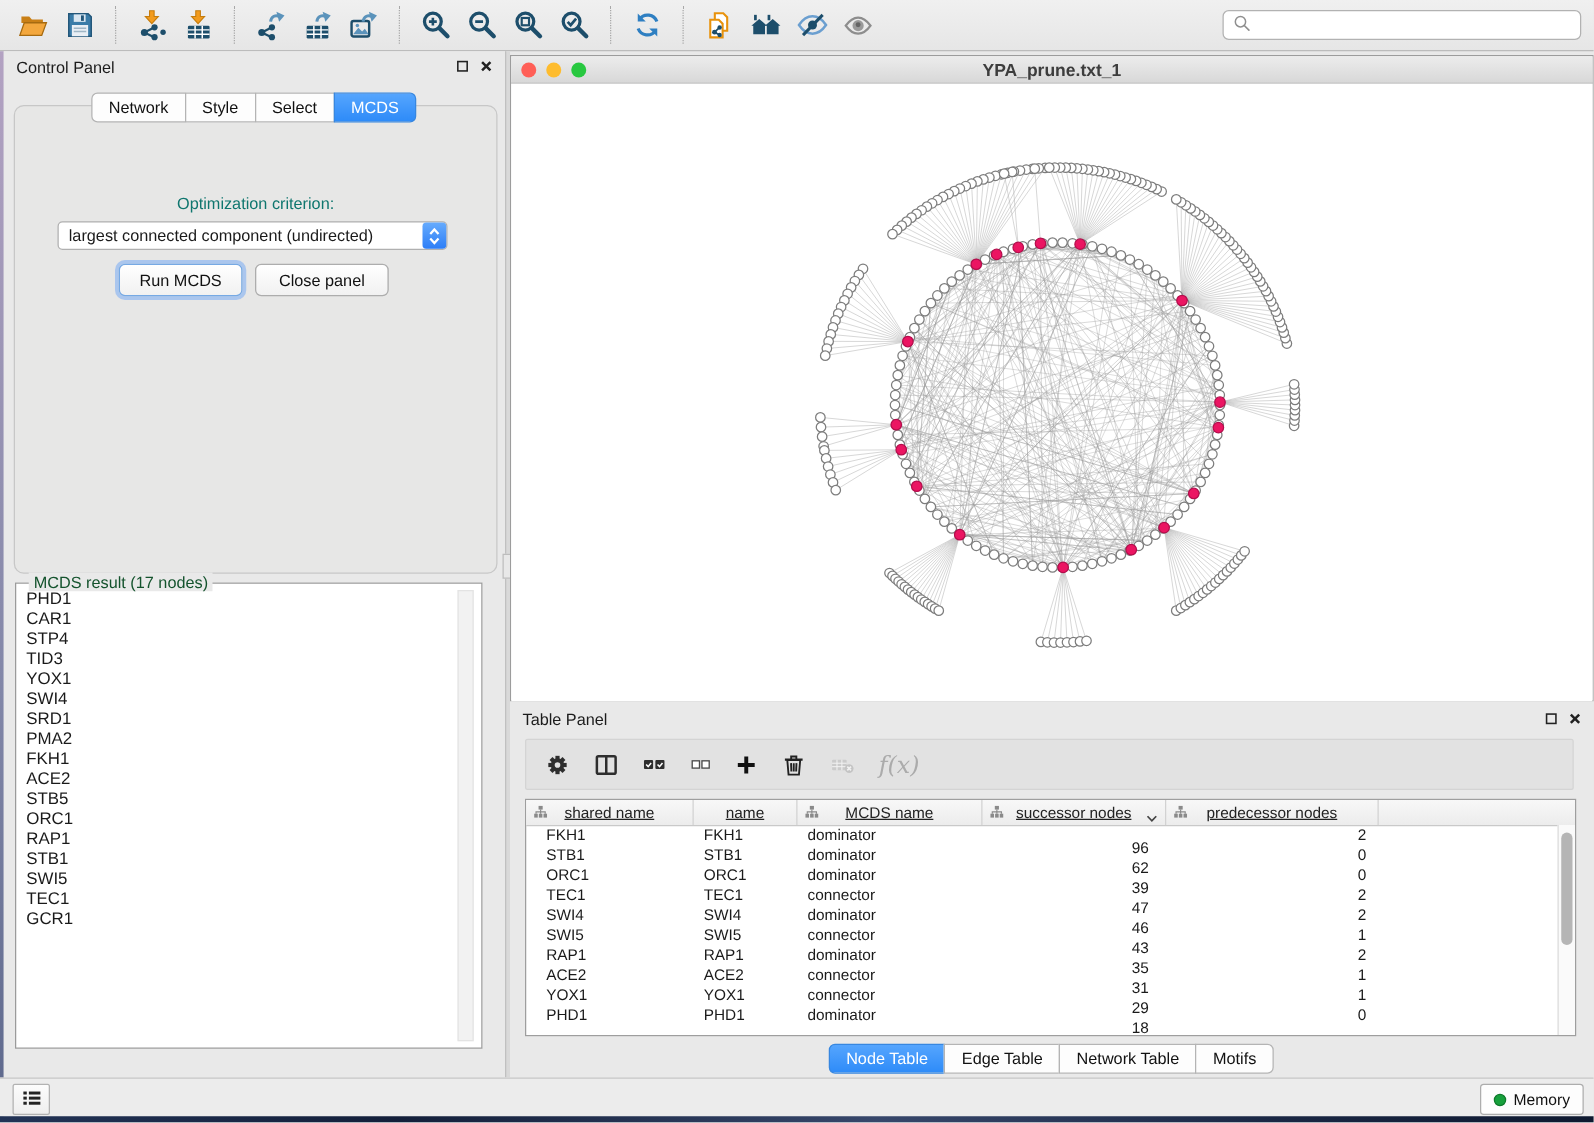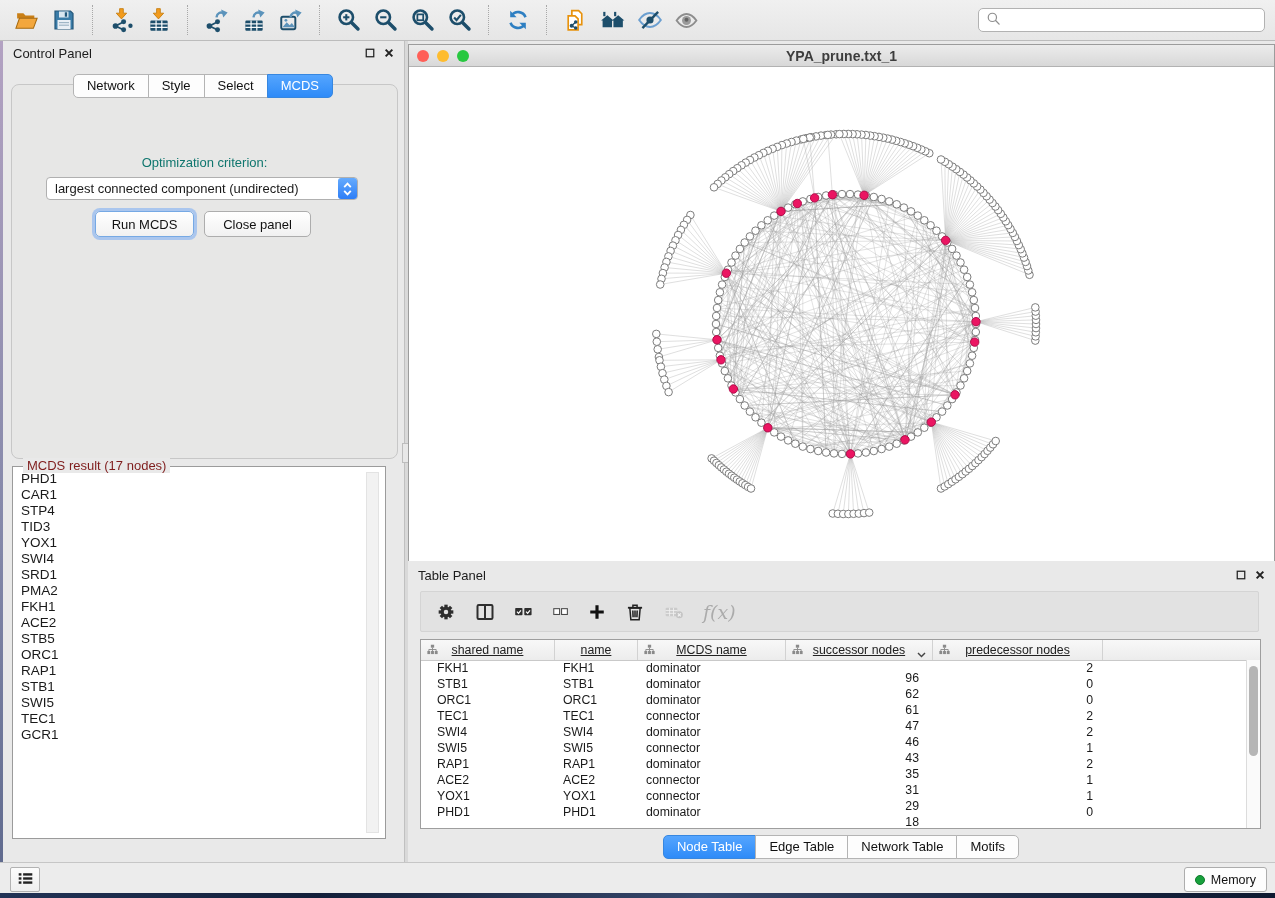--- a/index.html
+++ b/index.html
@@ -33,21 +33,21 @@
   .combo{position:absolute;left:34px;top:92px;width:312px;height:23px;background:#fff;border:1px solid #b0b0b0;
          border-radius:4px;display:flex;align-items:center;box-sizing:border-box;}
   .combo-text{flex:1;padding-left:8px;font-size:13px;white-space:nowrap;overflow:hidden;}
   .combo-step{width:19px;height:21px;margin-right:0px;border-radius:3px;background:linear-gradient(#66abfd,#2d7ef7);
               display:flex;align-items:center;justify-content:center;}
   .cp-btn{position:absolute;top:126px;height:24px;background:linear-gradient(#ffffff,#f1f1f1);border:1px solid #adadad;
           border-radius:5px;font-size:13px;display:flex;align-items:center;justify-content:center;color:#111;}
   .run-btn{left:83px;width:97px;border-color:#76a9e4;box-shadow:0 0 0 3px rgba(110,165,245,.5);}
   .close-btn{left:192px;width:105px;}
   .result-box{position:absolute;left:9px;top:425px;width:372px;height:371px;background:#fff;border:1px solid #9b9b9b;}
-  .result-legend{position:absolute;left:10px;top:-9px;background:#e9e9e9;padding:0 4px;font-size:13px;color:#7f1d1d;}
+  .result-legend{position:absolute;left:10px;top:-9px;background:#e9e9e9;padding:0 4px;font-size:13px;color:#14532d;}
   .result-list{position:absolute;left:2px;top:4px;right:20px;bottom:4px;overflow:hidden;font-size:13.5px;line-height:16px;padding-left:6px;}
   .result-scroll{position:absolute;right:6px;top:5px;bottom:5px;width:13px;background:#f2f2f2;border:1px solid #e3e3e3;box-sizing:border-box;}
   
   .v-splitter{position:absolute;left:404px;top:41px;width:4px;height:821px;background:#d9d9d9;border-left:1px solid #c0c0c0;box-sizing:border-box;}
   .v-handle{position:absolute;left:-3px;top:402px;width:9px;height:18px;background:#e8e8e8;border:1px solid #bdbdbd;}
   
   .net-window{position:absolute;left:408px;top:44px;width:867px;height:517px;background:#fff;border:1px solid #9c9c9c;box-sizing:border-box;}
   .net-titlebar{height:21px;background:linear-gradient(#ececec,#d8d8d8);border-bottom:1px solid #b2b2b2;position:relative;
                 display:flex;align-items:center;padding-left:8px;}
   .traffic{width:12px;height:12px;border-radius:50%;margin-right:8px;flex:0 0 auto;}
@@ -1304,21 +1304,21 @@
           <div class="td c0">STB1</div>
           <div class="td c1">STB1</div>
           <div class="td c2">dominator</div>
           <div class="td c3">62</div>
           <div class="td c4">0</div>
         </div>
         <div class="tr">
           <div class="td c0">ORC1</div>
           <div class="td c1">ORC1</div>
           <div class="td c2">dominator</div>
-          <div class="td c3">61</div>
+          <div class="td c3">39</div>
           <div class="td c4">0</div>
         </div>
         <div class="tr">
           <div class="td c0">TEC1</div>
           <div class="td c1">TEC1</div>
           <div class="td c2">connector</div>
           <div class="td c3">47</div>
           <div class="td c4">2</div>
         </div>
         <div class="tr">

